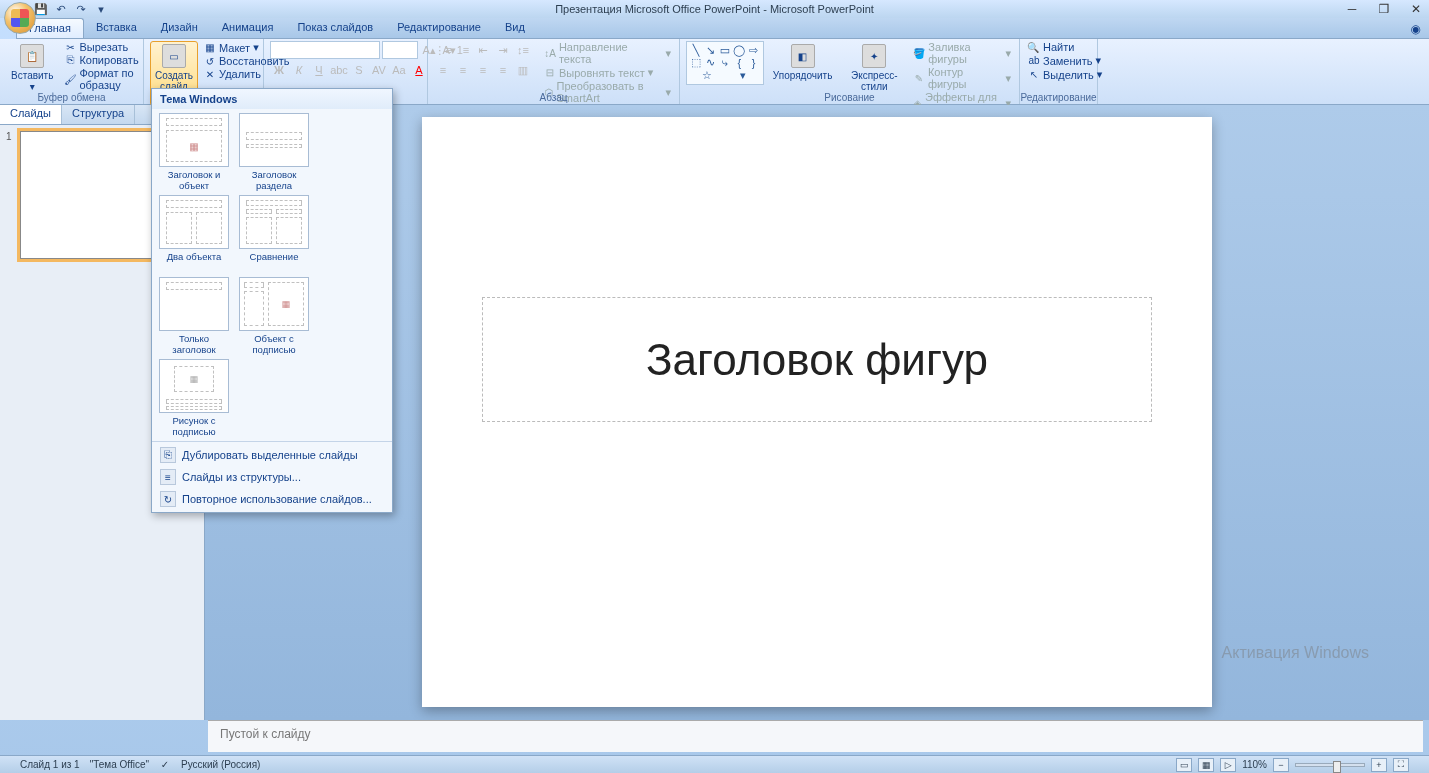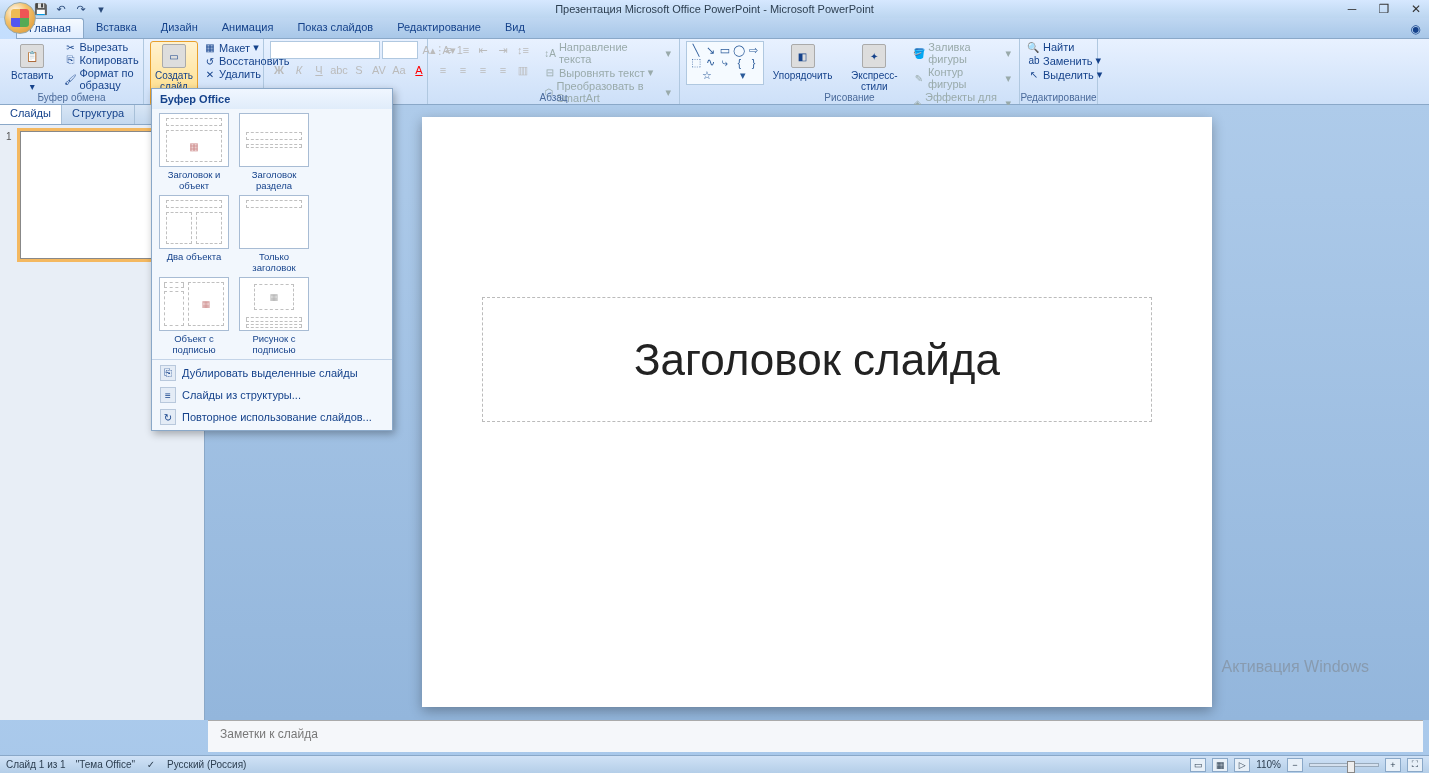--- a/index.html
+++ b/index.html
@@ -47,24 +47,24 @@
 .thumb { width:170px; height:128px; background:#fff; border:1px solid #888; box-shadow:0 0 0 3px #f4b860; }
 
 .canvas-area { flex:1; background:linear-gradient(180deg,#aecbea,#93b6dc); display:flex; flex-direction:column; align-items:center; overflow:hidden; position:relative; }
 .slide { width:790px; height:590px; background:#fff; margin-top:12px; box-shadow:0 4px 12px rgba(0,0,0,.3); position:relative; }
 .title-ph { position:absolute; left:60px; top:180px; width:670px; height:125px; border:1px dashed #bbb; display:flex; align-items:center; justify-content:center; }
 .title-text { font-size:44px; color:#222; }
 .sub-ph { position:absolute; left:120px; top:330px; width:550px; height:150px; border:1px dashed #bbb; display:flex; align-items:flex-start; justify-content:center; padding-top:10px; }
 .sub-text { font-size:28px; color:#888; }
 
 .notes-bar { height:32px; background:#f5f7fa; border-top:1px solid #aaa; padding:6px 12px; font-size:12px; color:#777; margin:0 6px 0 208px; }
-.watermark { position:absolute; right:60px; bottom:44px; text-align:right; color:rgba(120,120,120,.45); font-size:12px; }
+.watermark { position:absolute; right:60px; bottom:58px; text-align:right; color:rgba(120,120,120,.45); font-size:12px; }
 .watermark .wm-title { font-size:16px; }
 
-.statusbar { position:absolute; bottom:0; left:0; right:0; height:18px; background:linear-gradient(180deg,#d0e2f6,#b4cee8); border-top:1px solid #8aa8c8; display:flex; align-items:center; font-size:10px; color:#2c3e50; padding:0 6px; gap:10px; }
+.statusbar { position:absolute; bottom:0; left:0; right:0; height:18px; background:linear-gradient(180deg,#d0e2f6,#b4cee8); border-top:1px solid #8aa8c8; display:flex; align-items:center; font-size:10px; color:#2c3e50; padding:0 20px; gap:10px; }
 .sb-right { margin-left:auto; display:flex; align-items:center; gap:6px; }
 .sb-ic { width:16px; height:14px; border:1px solid #8aa8c8; background:#e8f0f8; display:flex; align-items:center; justify-content:center; font-size:9px; }
 .zoom-slider { width:70px; height:4px; background:#d4e0ee; border:1px solid #9ab; position:relative; }
 .zoom-slider::after { content:''; position:absolute; left:55%; top:-3px; width:6px; height:10px; background:#eee; border:1px solid #888; }
 
 .layout-popup { position:absolute; left:151px; top:88px; width:242px; background:#f2f7fd; border:1px solid #8aa8c8; box-shadow:2px 3px 8px rgba(0,0,0,.3); z-index:50; }
 .popup-head { font-size:11px; font-weight:bold; color:#15428b; padding:4px 8px; background:linear-gradient(180deg,#f0f6ff,#e0ecfa); }
 .layout-grid { display:flex; flex-wrap:wrap; padding:4px; gap:4px; }
 .layout-item { width:76px; display:flex; flex-direction:column; align-items:center; cursor:pointer; }
 .layout-thumb { width:70px; height:54px; background:#fff; border:1px solid #a8bcd4; position:relative; padding:4px; }
@@ -272,50 +272,50 @@
       <div class="thumb-item">
         <div class="thumb-num">1</div>
         <div class="thumb"></div>
       </div>
     </div>
   </div>
 
   <div class="canvas-area">
     <div class="slide">
       <div class="title-ph">
-        <span class="title-text">Заголовок слайда</span>
+        <span class="title-text">Заголовок фигур</span>
       </div>
     </div>
     <div class="watermark">
       <div class="wm-title">Активация Windows</div>
     </div>
   </div>
 </div>
 
-<div class="notes-bar">Заметки к слайда</div>
+<div class="notes-bar">Пустой к слайду</div>
 
 <div class="statusbar">
   <span>Слайд 1 из 1</span>
   <span>"Тема Office"</span>
   <span class="mini-ic">✓</span>
   <span>Русский (Россия)</span>
   <div class="sb-right">
     <span class="sb-ic">▭</span>
     <span class="sb-ic">▦</span>
     <span class="sb-ic">▷</span>
     <span>110%</span>
     <span class="sb-ic">−</span>
     <div class="zoom-slider"></div>
     <span class="sb-ic">+</span>
     <span class="sb-ic">⛶</span>
   </div>
 </div>
 
 <div class="layout-popup">
-  <div class="popup-head">Буфер Office</div>
+  <div class="popup-head">Тема Windows</div>
   <div class="layout-grid" id="layout-grid">
       <div class="layout-item">
         <div class="layout-thumb">
           <div class="lt-title-line" style="position:absolute;left:6px;top:4px;right:6px;height:8px"></div>
           <div class="lt-title-line" style="position:absolute;left:6px;top:16px;right:6px;bottom:4px;display:flex;align-items:center;justify-content:center;font-size:10px;color:#c88">▦</div>
         </div>
         <div class="layout-label">Заголовок и объект</div>
       </div>
       <div class="layout-item">
         <div class="layout-thumb">
@@ -324,20 +324,30 @@
         </div>
         <div class="layout-label">Заголовок раздела</div>
       </div>
       <div class="layout-item">
         <div class="layout-thumb">
           <div class="lt-title-line" style="position:absolute;left:6px;top:4px;right:6px;height:8px"></div>
           <div class="lt-title-line" style="position:absolute;left:6px;top:16px;width:26px;bottom:4px"></div>
           <div class="lt-title-line" style="position:absolute;right:6px;top:16px;width:26px;bottom:4px"></div>
         </div>
         <div class="layout-label">Два объекта</div>
+      </div>
+      <div class="layout-item">
+        <div class="layout-thumb">
+          <div class="lt-title-line" style="position:absolute;left:6px;top:4px;right:6px;height:6px"></div>
+          <div class="lt-title-line" style="position:absolute;left:6px;top:13px;width:26px;height:5px"></div>
+          <div class="lt-title-line" style="position:absolute;right:6px;top:13px;width:26px;height:5px"></div>
+          <div class="lt-title-line" style="position:absolute;left:6px;top:21px;width:26px;bottom:4px"></div>
+          <div class="lt-title-line" style="position:absolute;right:6px;top:21px;width:26px;bottom:4px"></div>
+        </div>
+        <div class="layout-label">Сравнение</div>
       </div>
       <div class="layout-item">
         <div class="layout-thumb">
           <div class="lt-title-line" style="position:absolute;left:6px;top:4px;right:6px;height:8px"></div>
         </div>
         <div class="layout-label">Только заголовок</div>
       </div>
       <div class="layout-item">
         <div class="layout-thumb">
           <div class="lt-title-line" style="position:absolute;left:4px;top:4px;width:20px;height:6px"></div>

